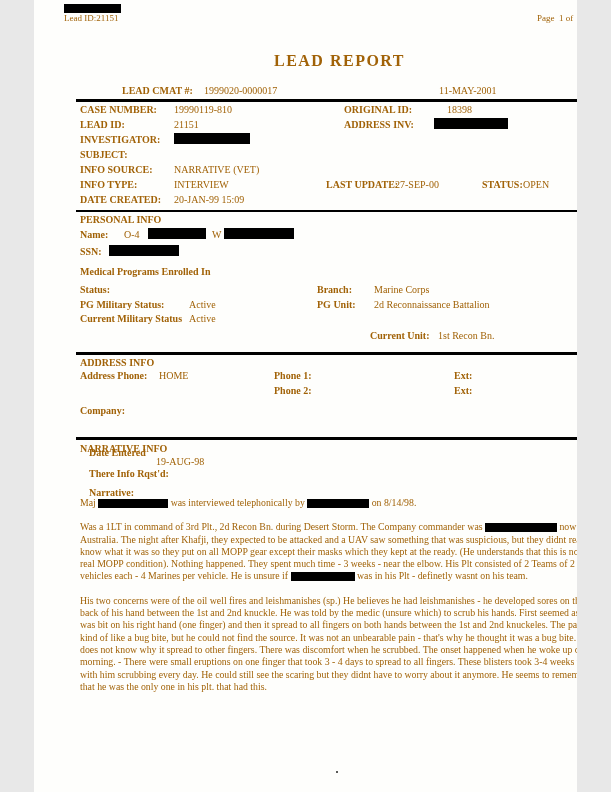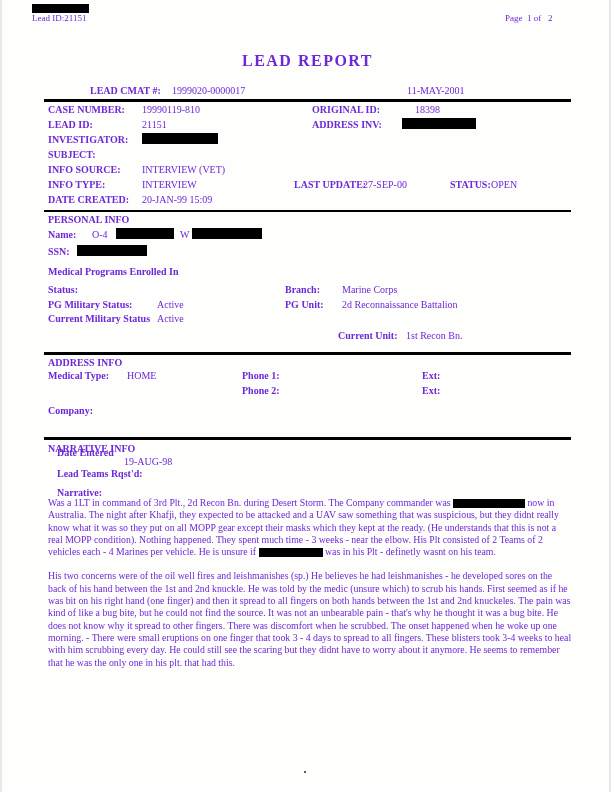--- a/index.html
+++ b/index.html
@@ -1,21 +1,21 @@
 <!DOCTYPE html>
 <html><head>
 <meta charset="utf-8">
 <style>
   html,body { margin:0; padding:0; background:#e8e8e8; }
   .page {
     position:relative;
-    width:607px; height:792px;
+    width:543px; height:792px;
     background:#fefefc;
     font-family:"Liberation Serif","DejaVu Serif",serif;
-    color:#6d28d9;
+    color:#a16207;
     overflow:hidden;
     margin:0 auto;
   }
   .abs { position:absolute; white-space:nowrap; }
   .b  { font-weight:bold;text-align:right; }
   .fs9  { font-size:9px; }
   .fs10 { font-size:10px; }
   .title {
     position:absolute; left:0; width:611px; text-align:center;
     font-size:16px; font-weight:bold; letter-spacing:1.5px;
@@ -56,21 +56,21 @@
   <div class="abs fs10" style="left:140px;top:119px">21151</div>
   <div class="abs fs10 b" style="left:310px;top:119px">ADDRESS INV:</div>
   <div class="redact" style="left:400px;top:118px;width:74px;height:11px"></div>
 
   <div class="abs fs10 b" style="left:46px;top:134px">INVESTIGATOR:</div>
   <div class="redact" style="left:140px;top:133px;width:76px;height:11px"></div>
 
   <div class="abs fs10 b" style="left:46px;top:149px">SUBJECT:</div>
 
   <div class="abs fs10 b" style="left:46px;top:164px">INFO SOURCE:</div>
-  <div class="abs fs10" style="left:140px;top:164px">INTERVIEW (VET)</div>
+  <div class="abs fs10" style="left:140px;top:164px">NARRATIVE (VET)</div>
 
   <div class="abs fs10 b" style="left:46px;top:179px">INFO TYPE:</div>
   <div class="abs fs10" style="left:140px;top:179px">INTERVIEW</div>
   <div class="abs fs10 b" style="left:292px;top:179px">LAST UPDATE:</div>
   <div class="abs fs10" style="left:361px;top:179px">27-SEP-00</div>
   <div class="abs fs10 b" style="left:448px;top:179px">STATUS:</div>
   <div class="abs fs10" style="left:489px;top:179px">OPEN</div>
 
   <div class="abs fs10 b" style="left:46px;top:194px">DATE CREATED:</div>
   <div class="abs fs10" style="left:140px;top:194px">20-JAN-99 15:09</div>
@@ -102,42 +102,49 @@
   <div class="abs fs10 b" style="left:46px;top:313px">Current Military Status</div>
   <div class="abs fs10" style="left:155px;top:313px">Active</div>
 
   <div class="abs fs10 b" style="left:336px;top:330px">Current Unit:</div>
   <div class="abs fs10" style="left:404px;top:330px">1st Recon Bn.</div>
 
   <div class="rule" style="top:352px;height:3px"></div>
 
   <div class="abs fs10 b" style="left:46px;top:357px">ADDRESS INFO</div>
 
-  <div class="abs fs10 b" style="left:46px;top:370px">Medical Type:</div>
+  <div class="abs fs10 b" style="left:46px;top:370px">Address Phone:</div>
   <div class="abs fs10" style="left:125px;top:370px">HOME</div>
   <div class="abs fs10 b" style="left:240px;top:370px">Phone 1:</div>
   <div class="abs fs10 b" style="left:420px;top:370px">Ext:</div>
 
   <div class="abs fs10 b" style="left:240px;top:385px">Phone 2:</div>
   <div class="abs fs10 b" style="left:420px;top:385px">Ext:</div>
 
   <div class="abs fs10 b" style="left:46px;top:405px">Company:</div>
 
   <div class="rule" style="top:437px;height:3px"></div>
 
   <div class="abs fs10 b" style="left:46px;top:443px">NARRATIVE INFO</div>
 
   <div class="abs fs10 b" style="left:55px;top:447px">Date Entered</div>
   <div class="abs fs10" style="left:122px;top:456px">19-AUG-98</div>
 
-  <div class="abs fs10 b" style="left:55px;top:468px">Lead Teams Rqst'd:</div>
+  <div class="abs fs10 b" style="left:55px;top:468px">There Info Rqst'd:</div>
 
   <div class="abs fs10 b" style="left:55px;top:487px">Narrative:</div>
 
   <div class="narrative">
+    <p>
+      <span>Maj</span>
+      <span class="redact-in" style="width:70px"></span>
+      <span>was interviewed telephonically by</span>
+      <span class="redact-in" style="width:62px"></span>
+      <span>on 8/14/98.</span>
+    </p>
     <p>
       <span>Was a 1LT in command of 3rd Plt., 2d Recon Bn. during Desert Storm.  The Company commander was</span>
       <span class="redact-in" style="width:72px"></span>
       <span>now in Australia.  The night after Khafji, they expected to be attacked and a UAV saw something that was suspicious, but they didnt really know what it was so they put on all MOPP gear except their masks which they kept at the ready. (He understands that this is not a real MOPP condition).  Nothing happened.  They spent much time - 3 weeks - near the elbow.  His Plt consisted of 2 Teams of 2 vehicles each - 4 Marines per vehicle.  He is unsure if</span>
       <span class="redact-in" style="width:64px"></span>
       <span>was in his Plt - definetly wasnt on his team.</span>
     </p>
     <p>His two concerns were of the oil well fires and leishmanishes (sp.)  He believes he had leishmanishes - he developed sores on the back of his hand between the 1st and 2nd knuckle.  He was told by the medic (unsure which) to scrub his hands.  First seemed as if he was bit on his right hand (one finger) and then it spread to all fingers on both hands between the 1st and 2nd knuckeles.  The pain was kind of like a bug bite, but he could not find the source.  It was not an unbearable pain - that's why he thought it was a bug bite.  He does not know why it spread to other fingers.  There was discomfort when he scrubbed.  The onset happened when he woke up one morning. - There were small eruptions on one finger that took 3 - 4 days to spread to all fingers.  These blisters took 3-4 weeks to heal with him scrubbing every day.  He could still see the scaring but they didnt have to worry about it anymore.  He seems to remember that he was the only one in his plt. that had this.</p>
   </div>
 

